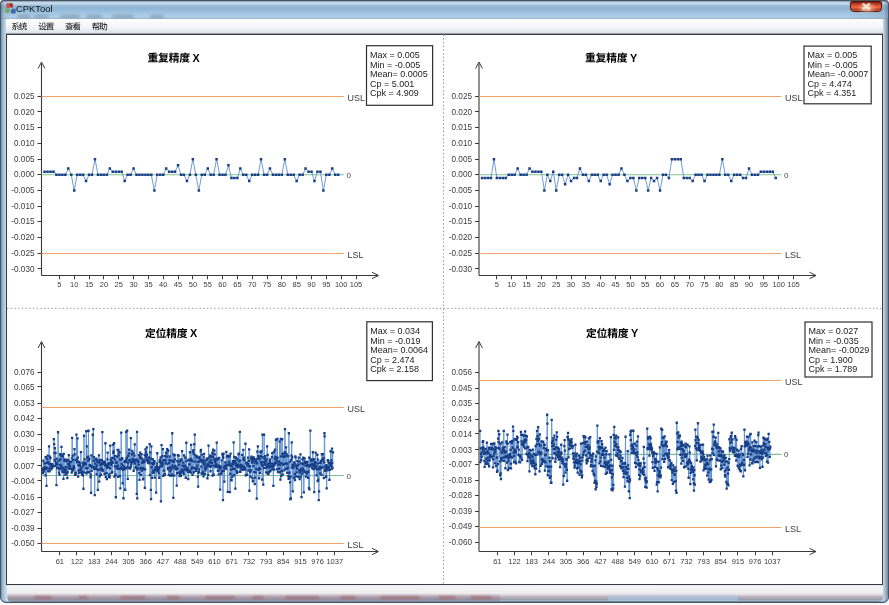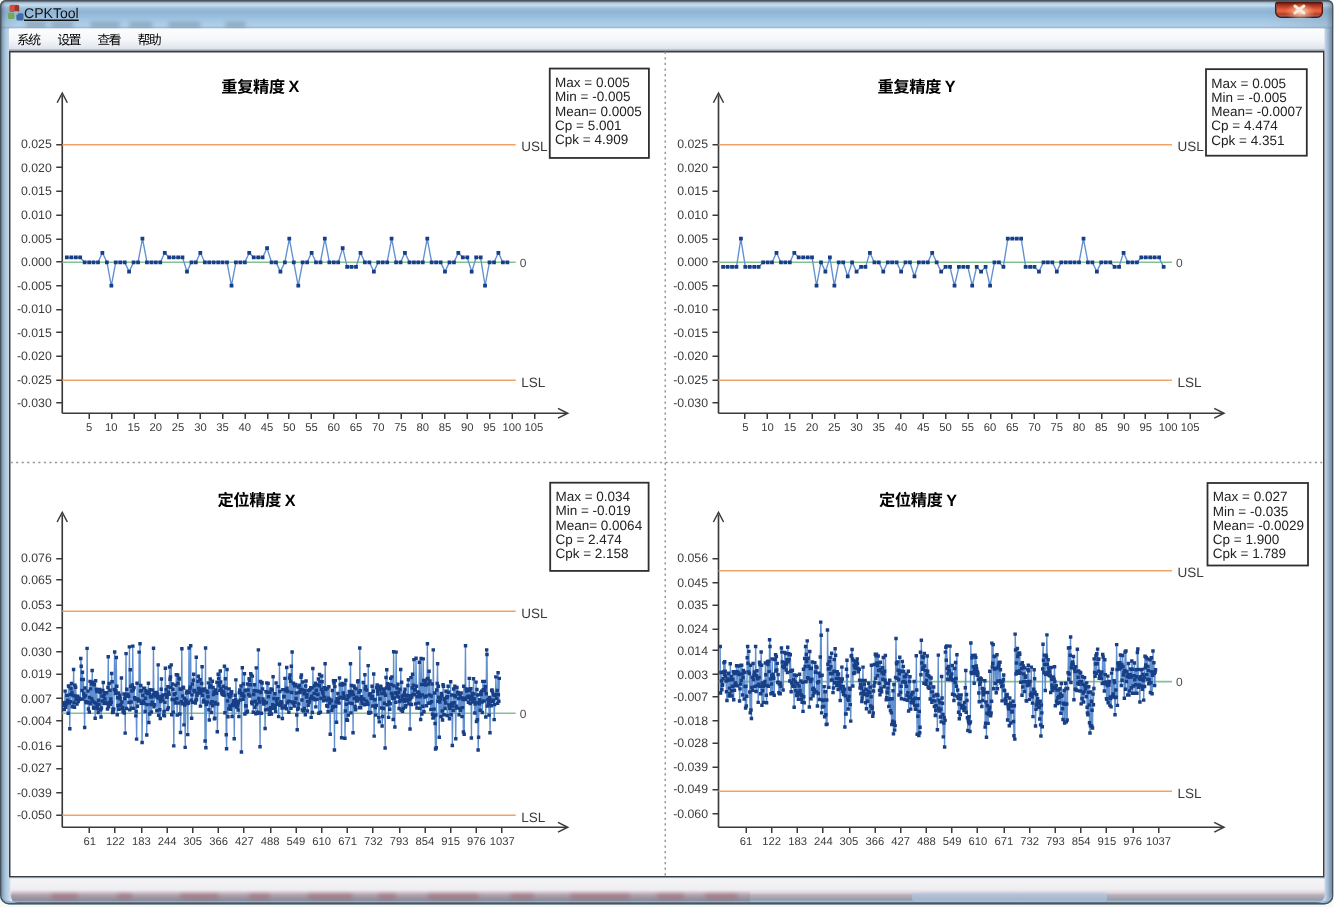--- a/index.html
+++ b/index.html
@@ -22,21 +22,21 @@
   border:1.2px solid #4a545e; border-radius:4px 4px 6px 6px; }
 .ghost { position:absolute; top:14.8px; height:3.2px; background:#4a5a6a; opacity:.38; filter:blur(1.4px); border-radius:2px; }
 #tbshade { position:absolute; left:0; top:0; width:889px; height:19px;
   background:linear-gradient(90deg, rgba(50,65,80,.5) 0, rgba(120,145,170,.22) 4px, rgba(0,0,0,0) 11px, rgba(0,0,0,0) 843px, rgba(110,135,160,.22) 884px, rgba(50,65,80,.45) 100%);
   border-radius:4px 4px 0 0; }
 #menubar { position:absolute; left:6px; top:19px; width:876.5px; height:14.5px;
   background:linear-gradient(180deg,#fdfdfe 0,#f4f6f9 55%,#e3e7ef 90%,#dadfe9 100%);
   border-bottom:1px solid #9aa0a8; }
 #panel { position:absolute; left:5.5px; top:33.5px; width:877px; height:551.5px;
   background:#fff; border:1.2px solid #3c3c3c; }
-#titletext { position:absolute; left:16px; top:3.4px; font-size:9.4px; color:#111;text-decoration:underline; }
+#titletext { position:absolute; left:16px; top:3.4px; font-size:9.4px; color:#111; }
 #closebtn { position:absolute; left:850.3px; top:0.5px; width:32px; height:11.5px;
   background:linear-gradient(180deg,#6e1c12 0,#a93222 16%,#cc4830 34%,#e2603c 50%,#e5663e 60%,#c84a30 76%,#ac3a26 88%,#c06a58 97%,#d08a7a 100%);
   border:1px solid #591508; border-radius:2px 2px 4px 4px; }
 #closebtn::before { content:""; position:absolute; left:6px; top:0; width:20px; height:11px;
   background:radial-gradient(ellipse at 50% 55%, rgba(255,238,214,.9) 0, rgba(255,190,150,.35) 45%, rgba(255,190,150,0) 72%); }
 svg { position:absolute; left:0; top:0; }
 </style></head>
 <body>
 <div id="frame"></div>
 <div id="botband"></div>

